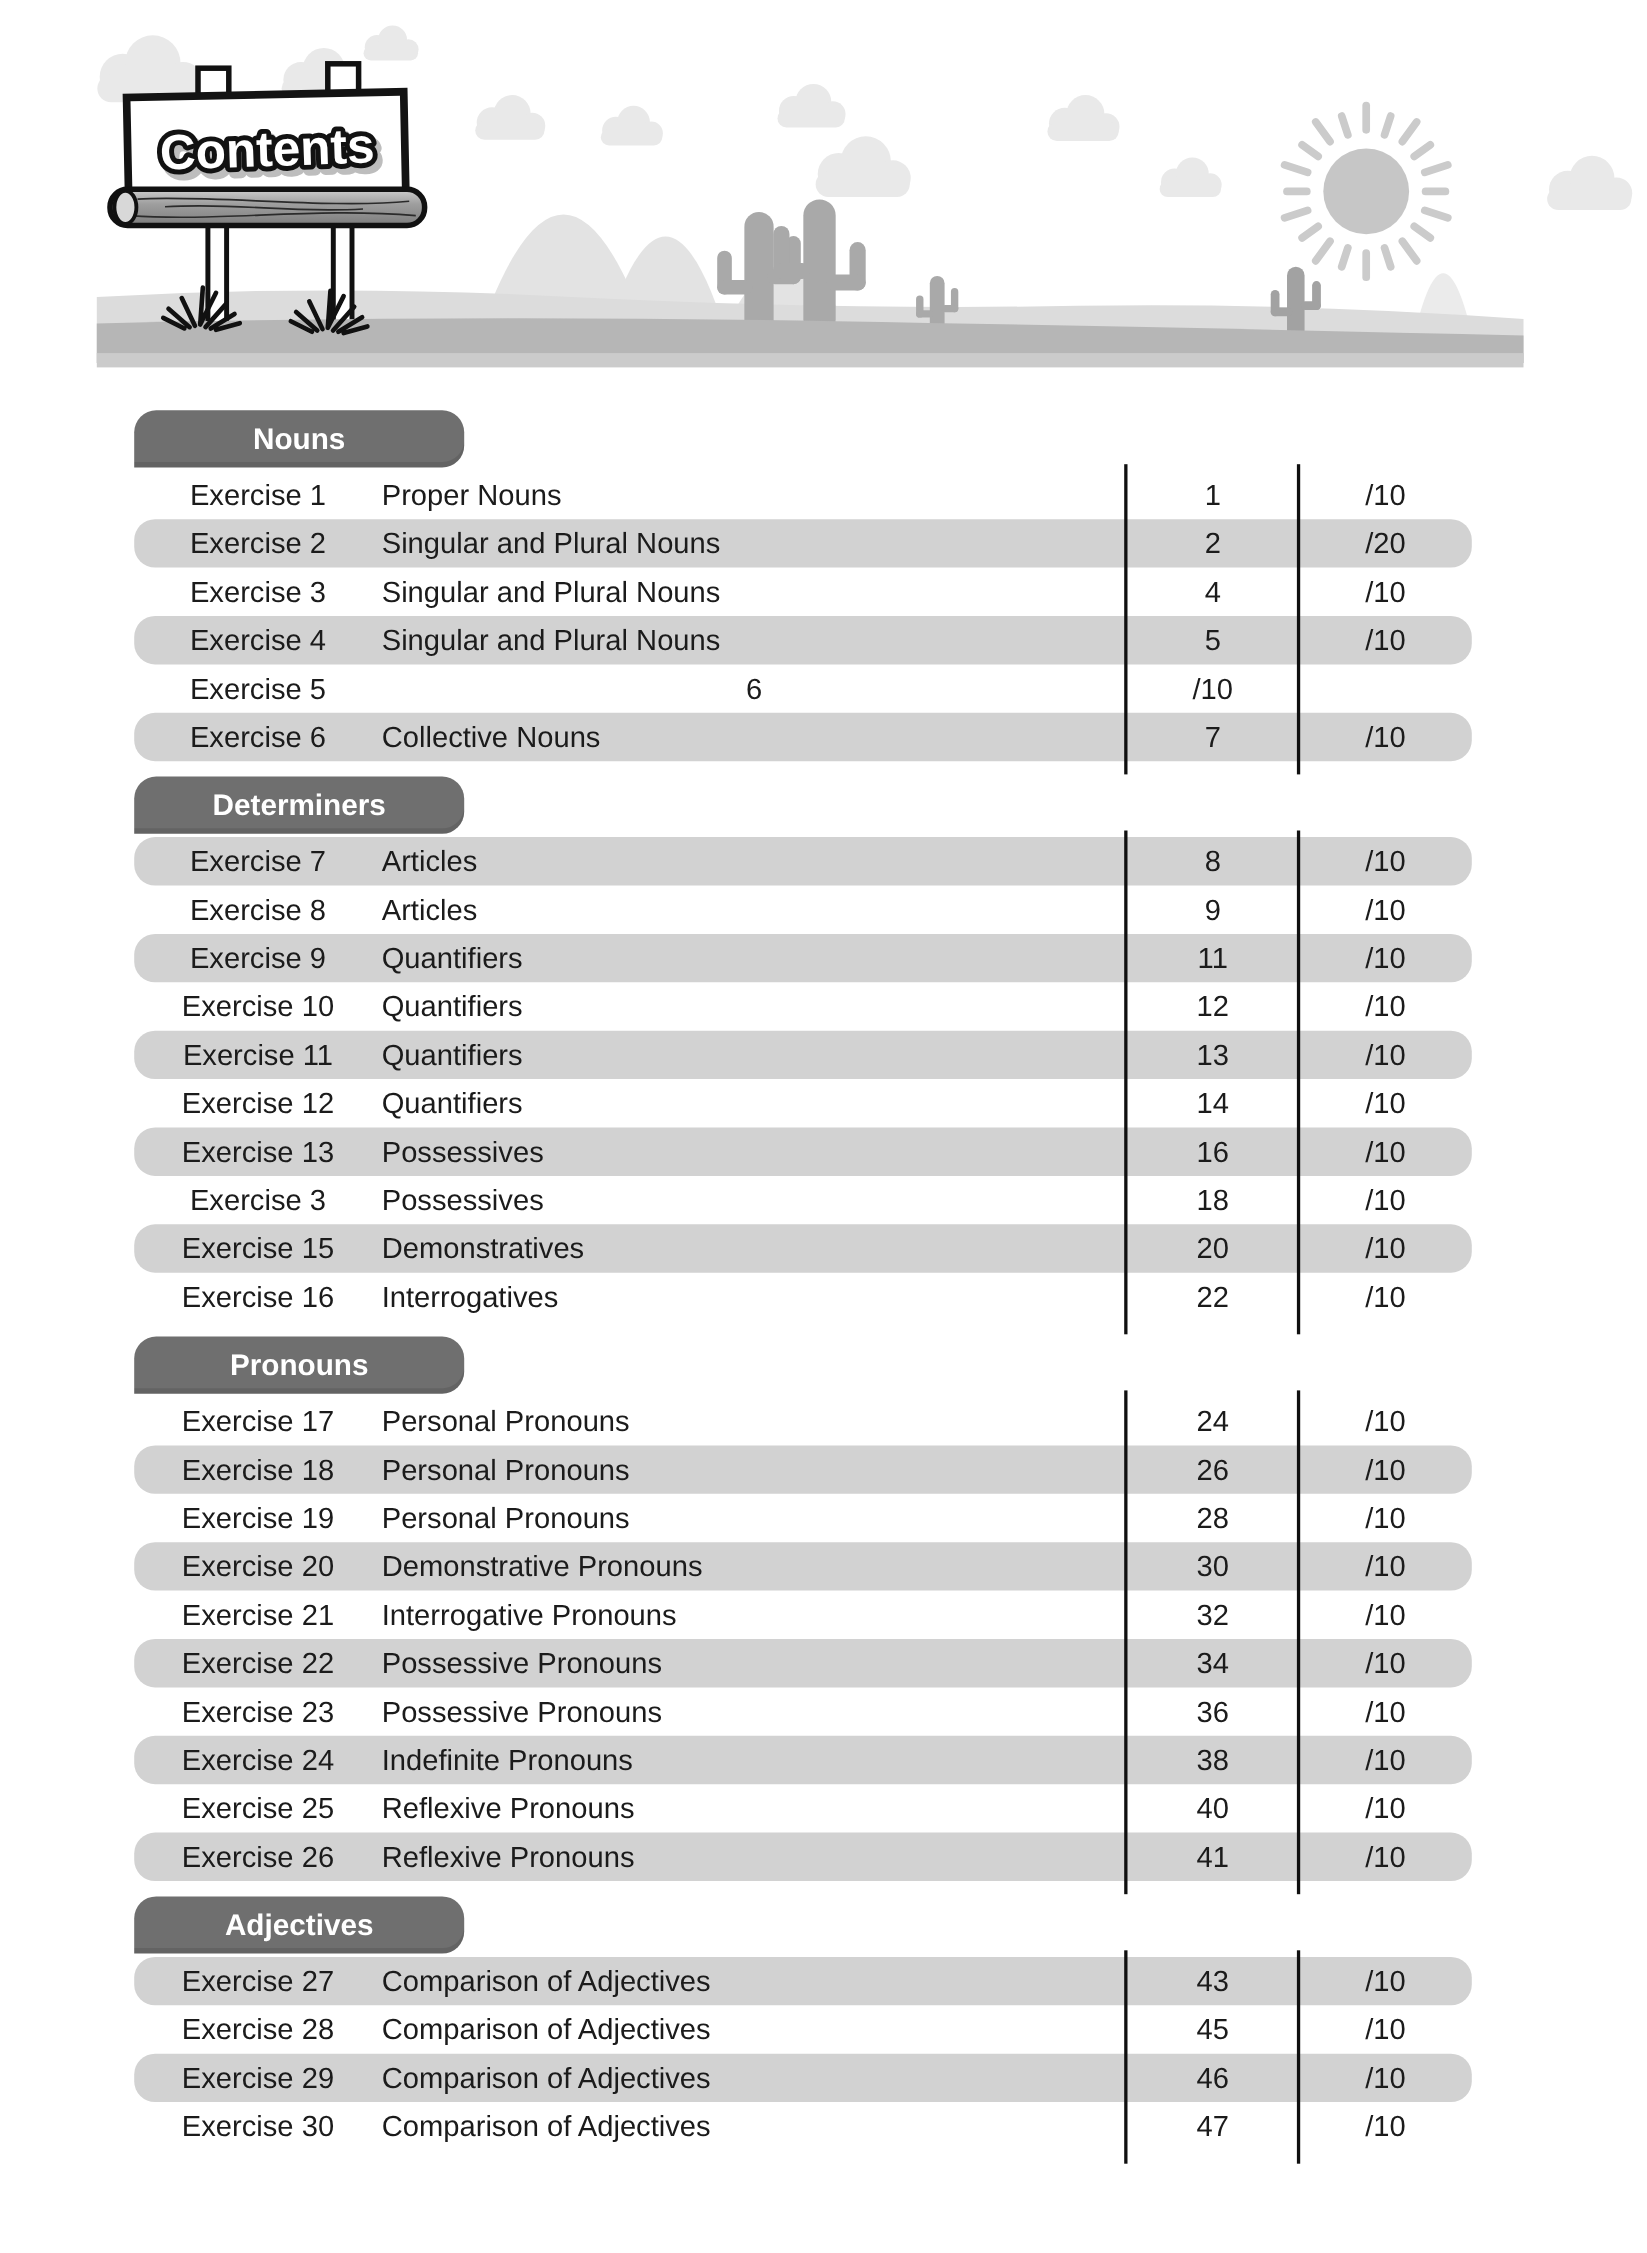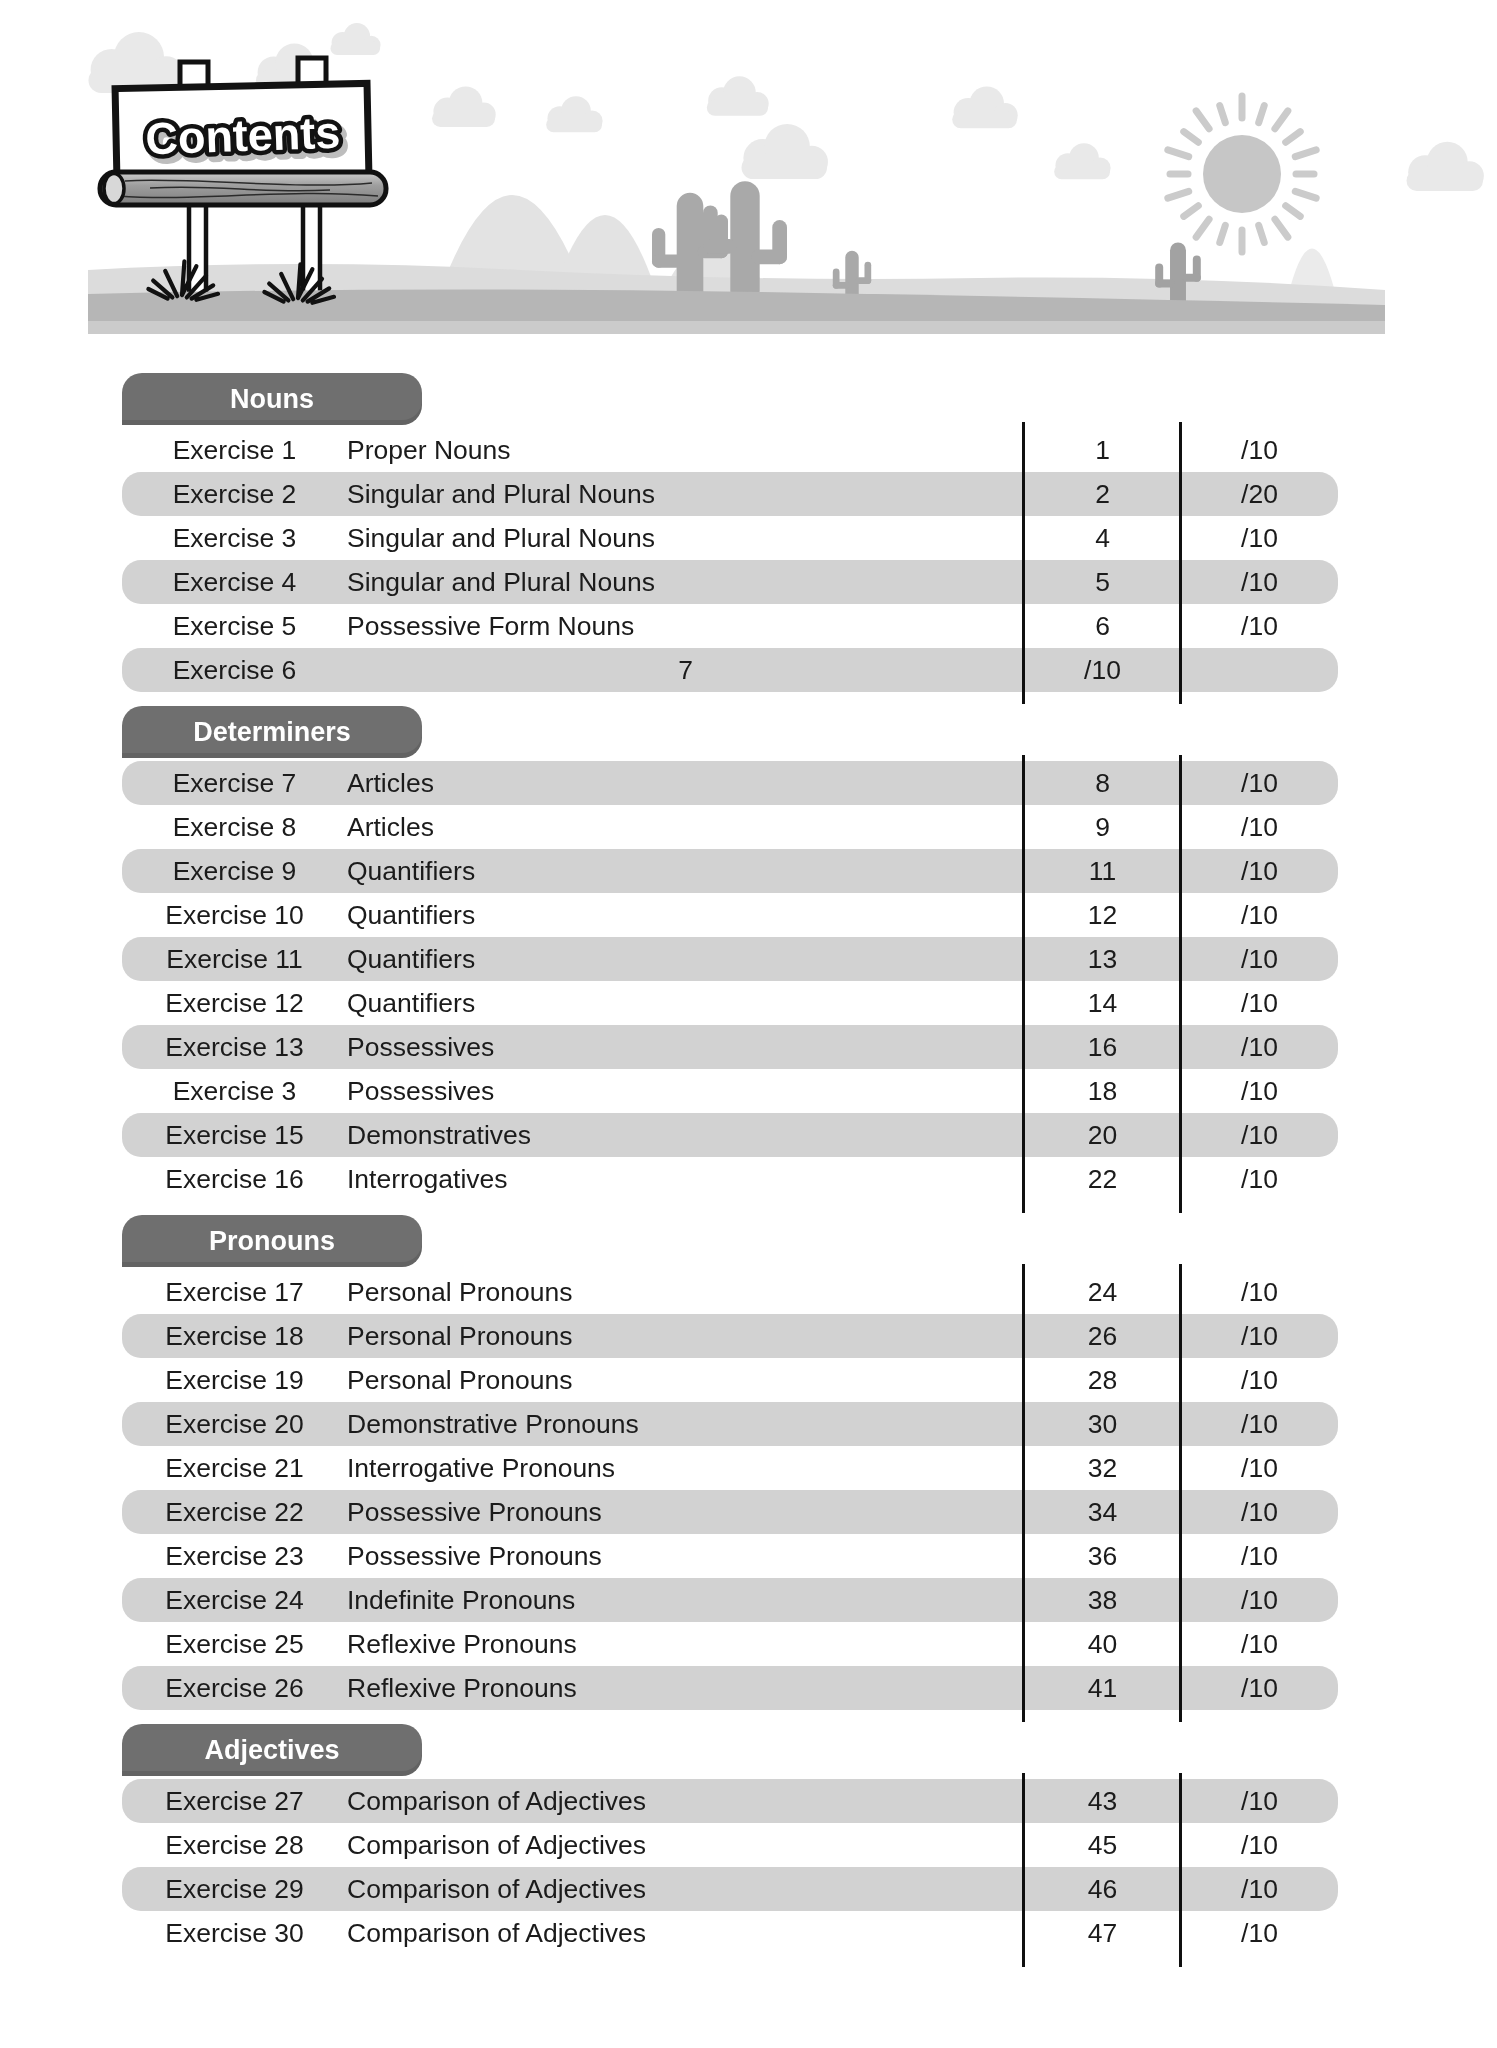--- a/index.html
+++ b/index.html
@@ -159,26 +159,26 @@
           <span class="col-score">/10</span>
         </div>
         <div class="row shaded">
           <span class="col-ex">Exercise 4</span>
           <span class="col-topic">Singular and Plural Nouns</span>
           <span class="col-page">5</span>
           <span class="col-score">/10</span>
         </div>
         <div class="row">
           <span class="col-ex">Exercise 5</span>
-          <span class="col-topic">Possessive Form Nouns</span>
           <span class="col-page">6</span>
           <span class="col-score">/10</span>
         </div>
         <div class="row shaded">
           <span class="col-ex">Exercise 6</span>
+          <span class="col-topic">Collective Nouns</span>
           <span class="col-page">7</span>
           <span class="col-score">/10</span>
         </div>
         <div class="vline v1"></div>
         <div class="vline v2"></div>
       </div>
     </section>
     <section class="toc-section">
       <div class="pill">
         <span>Determiners</span>

